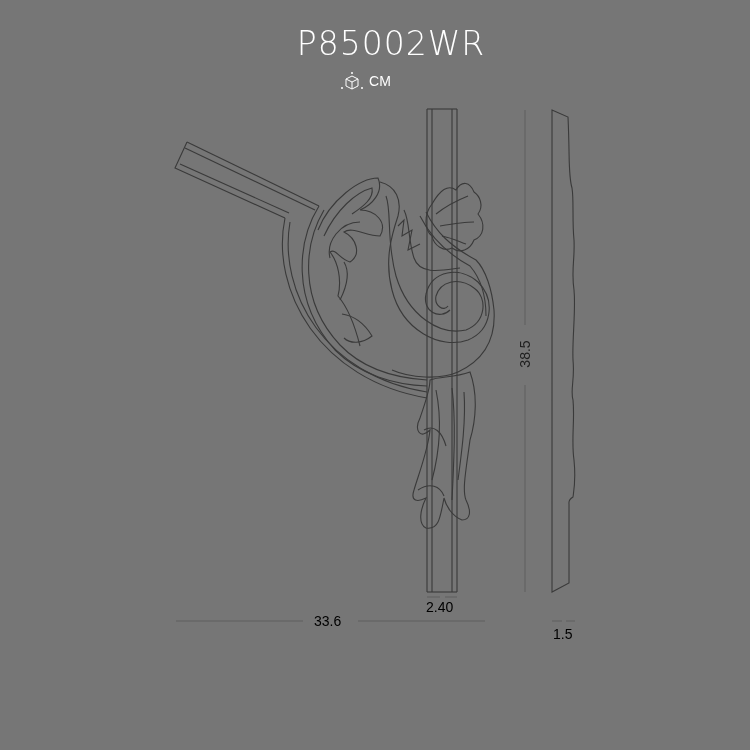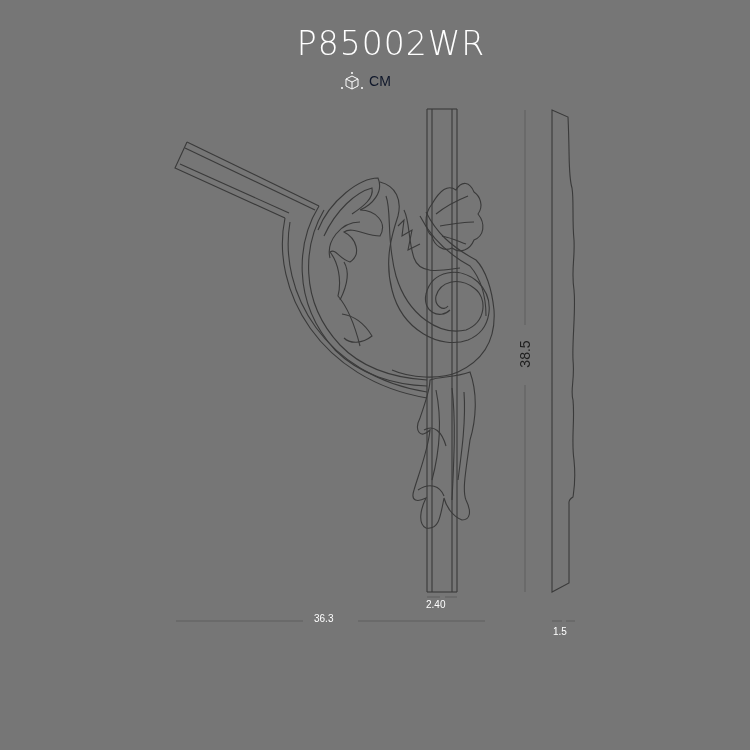--- a/index.html
+++ b/index.html
@@ -6,25 +6,25 @@
   body {
     width: 750px; height: 750px; background: #767676; position: relative; overflow: hidden;
     font-family: "Liberation Sans", "DejaVu Sans", sans-serif;
   }
   .title {
     position: absolute; left: 0; width: 750px; top: 24px; text-align: center;
     color: #ffffff; font-size: 33px; letter-spacing: 1px; font-family: "DejaVu Sans", sans-serif; font-weight: 300; padding-left: 16px;
   }
   .unit {
     position: absolute; left: 0; width: 730px; top: 71px; display: flex; justify-content: center; align-items: center; gap: 4px;
-    color: #0f172a; font-size: 14px;
+    color: #ffffff; font-size: 14px;
   }
   .unit svg { display: block; }
   .drawing { position: absolute; left: 0; top: 0; }
-  .dim { position: absolute; color: #ffffff; font-size: 10px; }
+  .dim { position: absolute; color: #000000; font-size: 14px; }
   .dim-v { position: absolute; color: #1f1f1f; font-size: 14px; transform: rotate(-90deg); transform-origin: center; }
 </style>
 </head>
 <body>
 
 <div class="title">P85002WR</div>
 
 <div class="unit">
   <span>
     <svg width="26" height="20" viewBox="0 0 26 20">
@@ -110,16 +110,16 @@
     <line x1="358" y1="621" x2="485" y2="621"></line>
 
     <line x1="427" y1="597" x2="440" y2="597"></line>
     <line x1="445" y1="597" x2="457" y2="597"></line>
 
     <line x1="552" y1="621" x2="562" y2="621"></line>
     <line x1="566" y1="621" x2="575" y2="621"></line>
   </g>
 </svg>
 
-<div class="dim" style="left:314px; top:613px;">36.3</div>
+<div class="dim" style="left:314px; top:613px;">33.6</div>
 <div class="dim" style="left:426px; top:599px;">2.40</div>
 <div class="dim-v" style="left:511px; top:346px;">38.5</div>
 <div class="dim" style="left:553px; top:626px;">1.5</div>
 
 </body></html>

